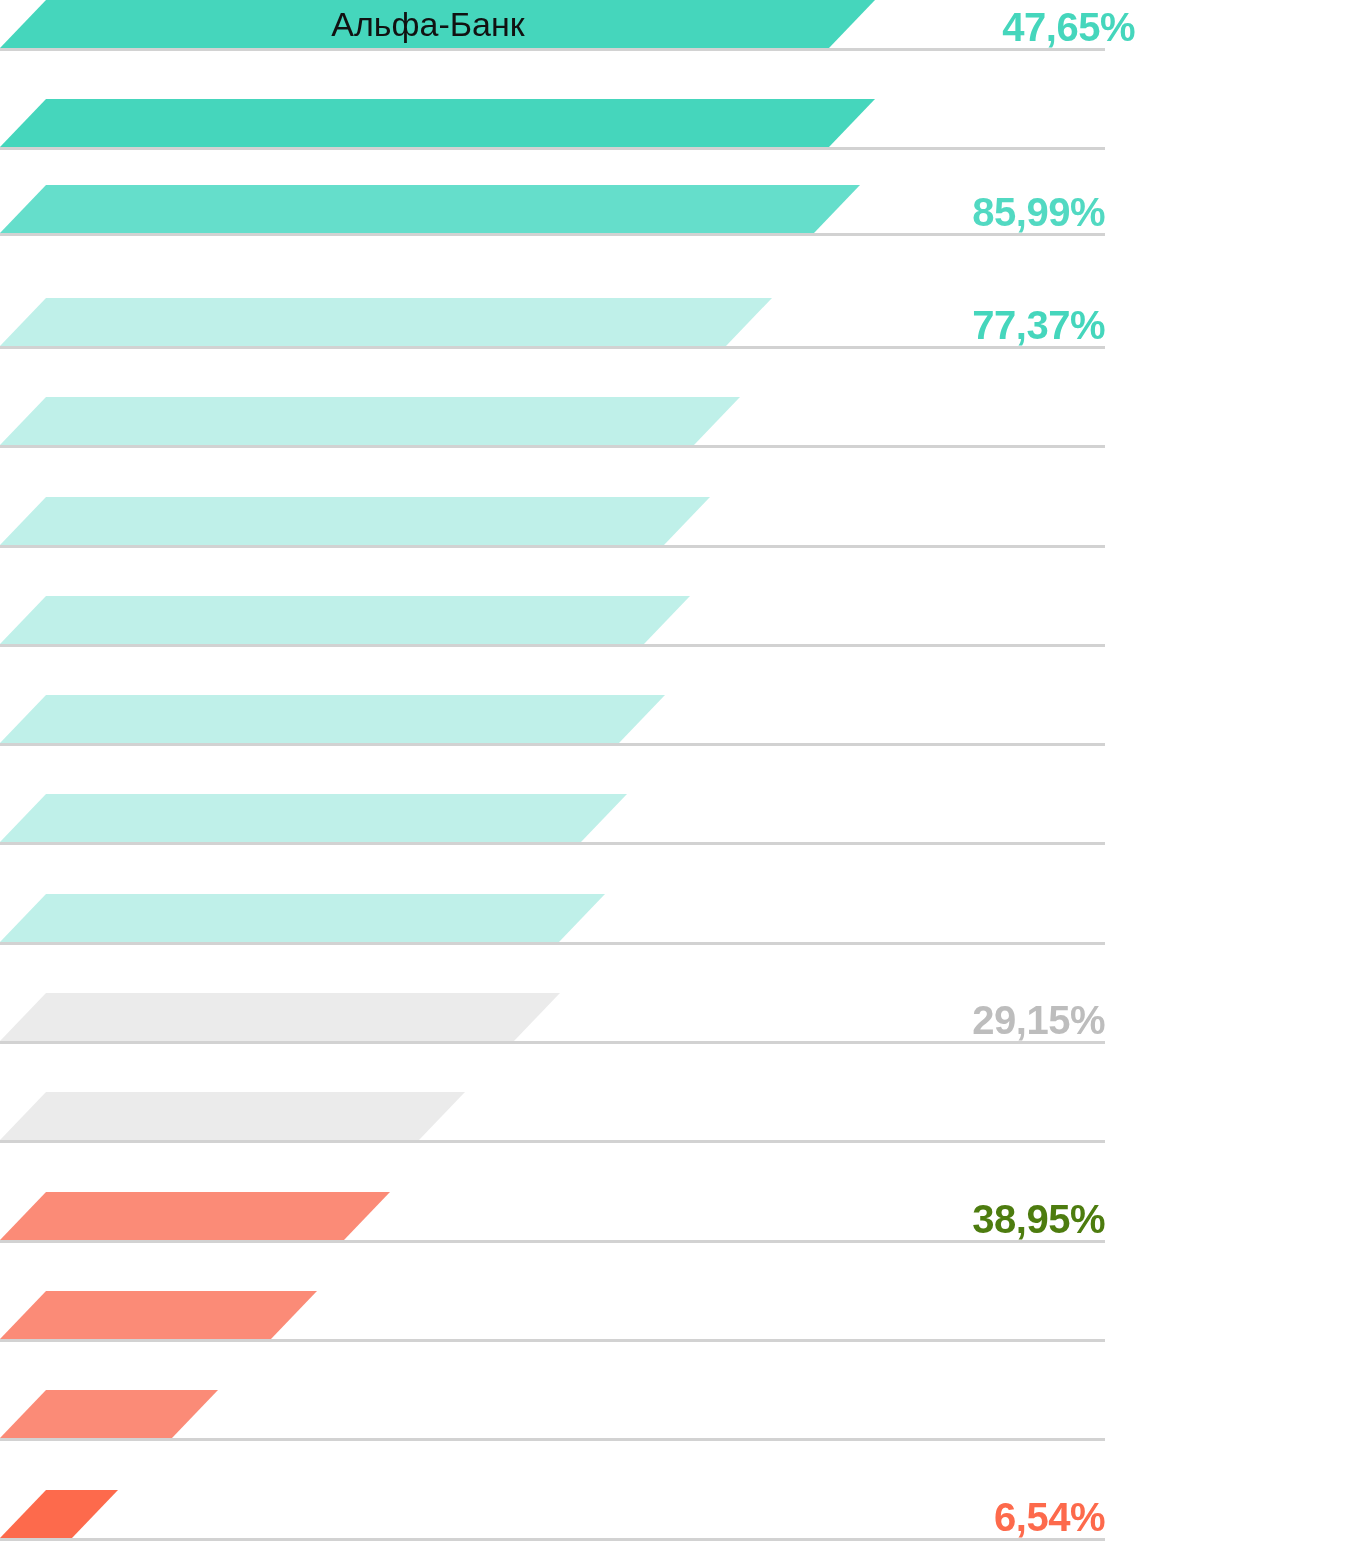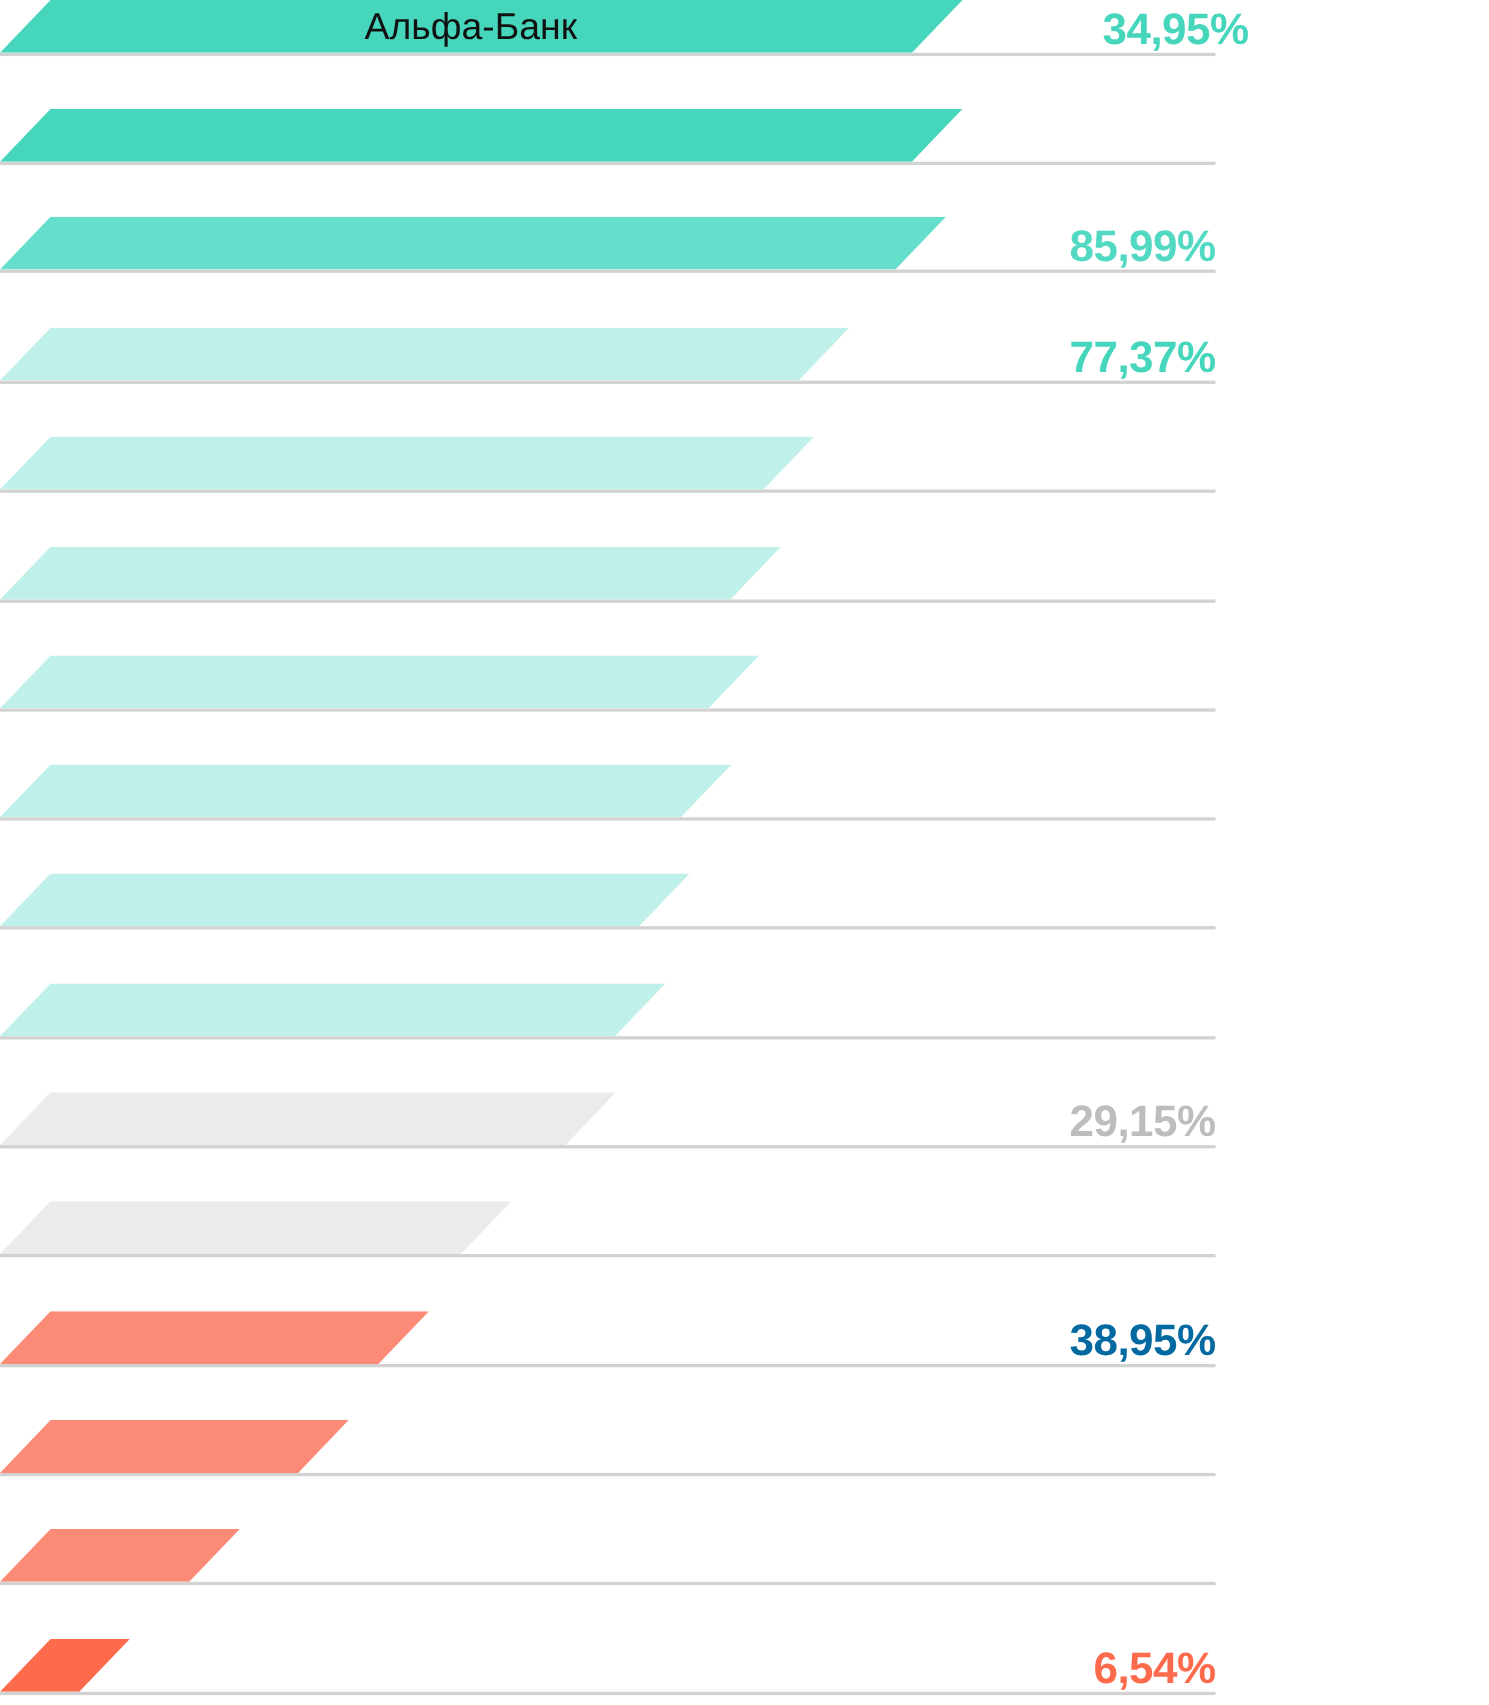--- a/index.html
+++ b/index.html
@@ -67,29 +67,29 @@
 </head>
 <body>
 
 <div id="chart-root" style="width: 1354px; height: 1550px; background: rgb(255, 255, 255);">
     <div class="bar-row" style="top: 1px; height: 50px; padding-left: 30px;">
       <div class="baseline" style="background: rgb(210, 210, 210); width: 1105px;"></div>
       <svg class="bar-shape" width="879" height="48" viewBox="0 0 879 48">
         <polygon points="46,0 875,0 829,48 0,48" fill="#45D6BC"></polygon>
       </svg>
       <div class="bar-name" style="color: rgb(17, 17, 17);">Альфа-Банк</div>
-      <div class="value-label" style="color: rgb(69, 214, 188);">34,95%</div>
+      <div class="value-label" style="color: rgb(69, 214, 188);">47,65%</div>
     </div>
     <div class="bar-row" style="top: 100.3px; height: 50px;">
       <div class="baseline" style="background: rgb(210, 210, 210); width: 1105px;"></div>
       <svg class="bar-shape" width="879" height="48" viewBox="0 0 879 48">
         <polygon points="46,0 875,0 829,48 0,48" fill="#45D6BC"></polygon>
       </svg>
     </div>
-    <div class="bar-row" style="top: 198px; height: 50px;">
+    <div class="bar-row" style="top: 186px; height: 50px;">
       <div class="baseline" style="background: rgb(210, 210, 210); width: 1105px;"></div>
       <svg class="bar-shape" width="864" height="48" viewBox="0 0 864 48">
         <polygon points="46,0 860,0 814,48 0,48" fill="#65DECB"></polygon>
       </svg>
       <div class="value-label" style="color: rgb(82, 217, 194);">85,99%</div>
     </div>
     <div class="bar-row" style="top: 298.9px; height: 50px;">
       <div class="baseline" style="background: rgb(210, 210, 210); width: 1105px;"></div>
       <svg class="bar-shape" width="776" height="48" viewBox="0 0 776 48">
         <polygon points="46,0 772,0 726,48 0,48" fill="#BFF0E9"></polygon>
@@ -143,21 +143,21 @@
       <div class="baseline" style="background: rgb(210, 210, 210); width: 1105px;"></div>
       <svg class="bar-shape" width="469" height="48" viewBox="0 0 469 48">
         <polygon points="46,0 465,0 419,48 0,48" fill="#EBEBEB"></polygon>
       </svg>
     </div>
     <div class="bar-row" style="top: 1192.6px; height: 50px;">
       <div class="baseline" style="background: rgb(210, 210, 210); width: 1105px;"></div>
       <svg class="bar-shape" width="394" height="48" viewBox="0 0 394 48">
         <polygon points="46,0 390,0 344,48 0,48" fill="#FB8B77"></polygon>
       </svg>
-      <div class="value-label" style="color: #0369a1;">38,95%</div>
+      <div class="value-label" style="color: #4d7c0f;">38,95%</div>
     </div>
     <div class="bar-row" style="top: 1291.9px; height: 50px;">
       <div class="baseline" style="background: rgb(210, 210, 210); width: 1105px;"></div>
       <svg class="bar-shape" width="321" height="48" viewBox="0 0 321 48">
         <polygon points="46,0 317,0 271,48 0,48" fill="#FB8B77"></polygon>
       </svg>
     </div>
     <div class="bar-row" style="top: 1391.2px; height: 50px;">
       <div class="baseline" style="background: rgb(210, 210, 210); width: 1105px;"></div>
       <svg class="bar-shape" width="222" height="48" viewBox="0 0 222 48">

